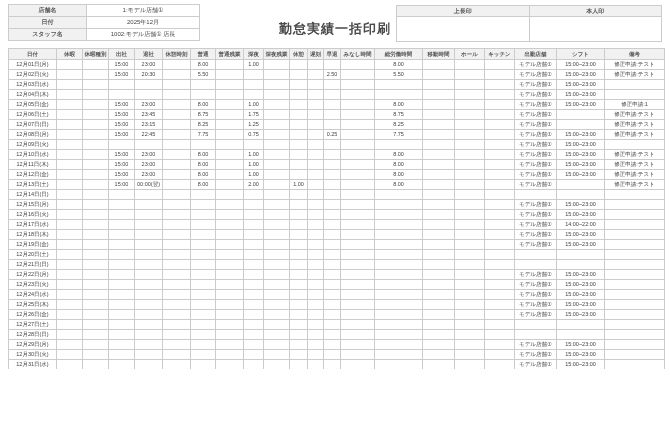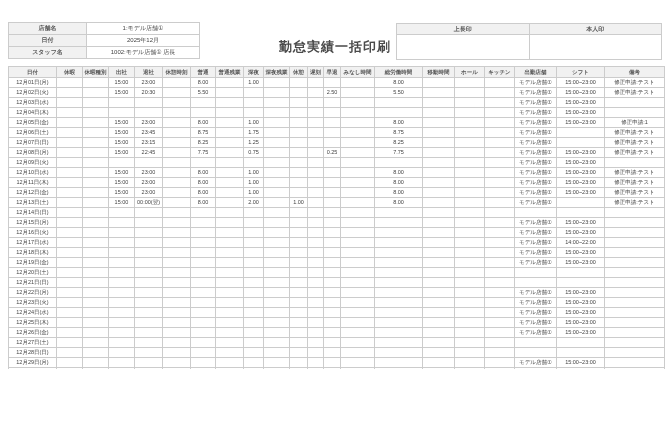--- a/index.html
+++ b/index.html
@@ -1,18 +1,18 @@
 <!DOCTYPE html>
 <html><head>
 <meta charset="utf-8">
 <style>
   * { box-sizing: border-box; margin: 0; padding: 0; }
   html,body { width: 670px; height: 445px; background: #fff; }
   body { font-family: "Liberation Sans", "DejaVu Sans", sans-serif; color: #444; }
-  .page { position: relative; width: 670px; height: 369px; padding: 22px 8px; overflow: hidden; }
+  .page { position: relative; width: 670px; height: 369px; padding: 4px 8px; overflow: hidden; }
 
   table.grid { border-collapse: collapse; table-layout: fixed; }
   .grid th, .grid td {
     border: 1px solid #ccc; text-align: center; vertical-align: middle;
     overflow: hidden; white-space: nowrap; line-height: 1.1;
   }
   .grid th { background: #f1f1f1; font-weight: bold; color: #555; }
 
   
   .top { position: relative; height: 44px; }

